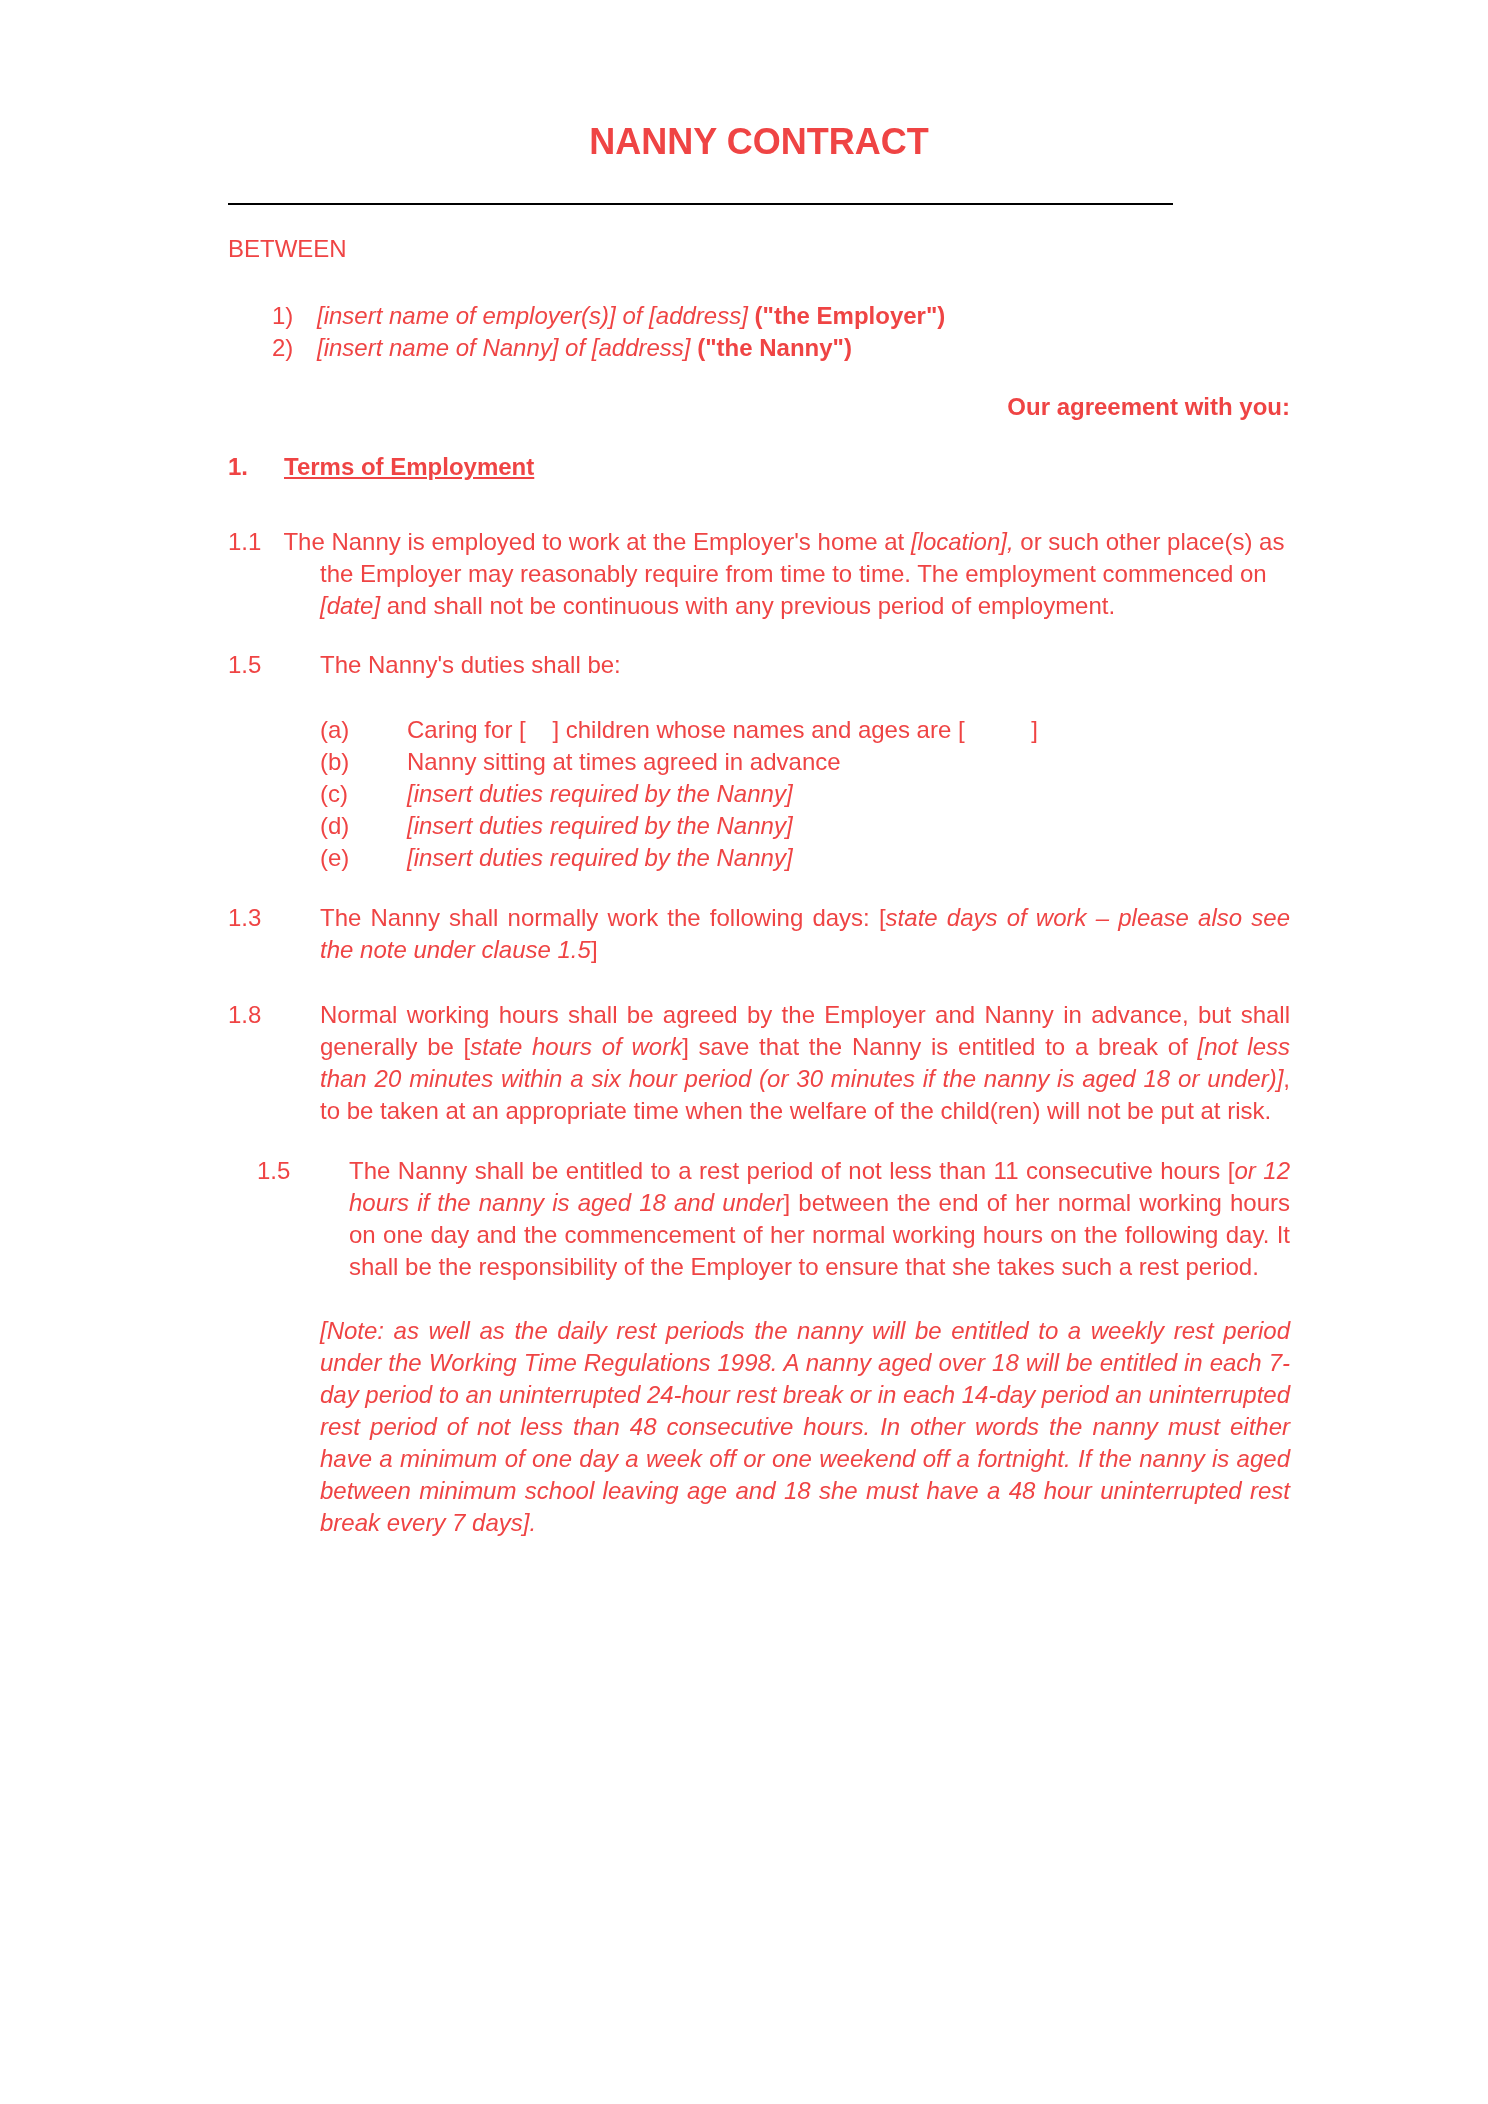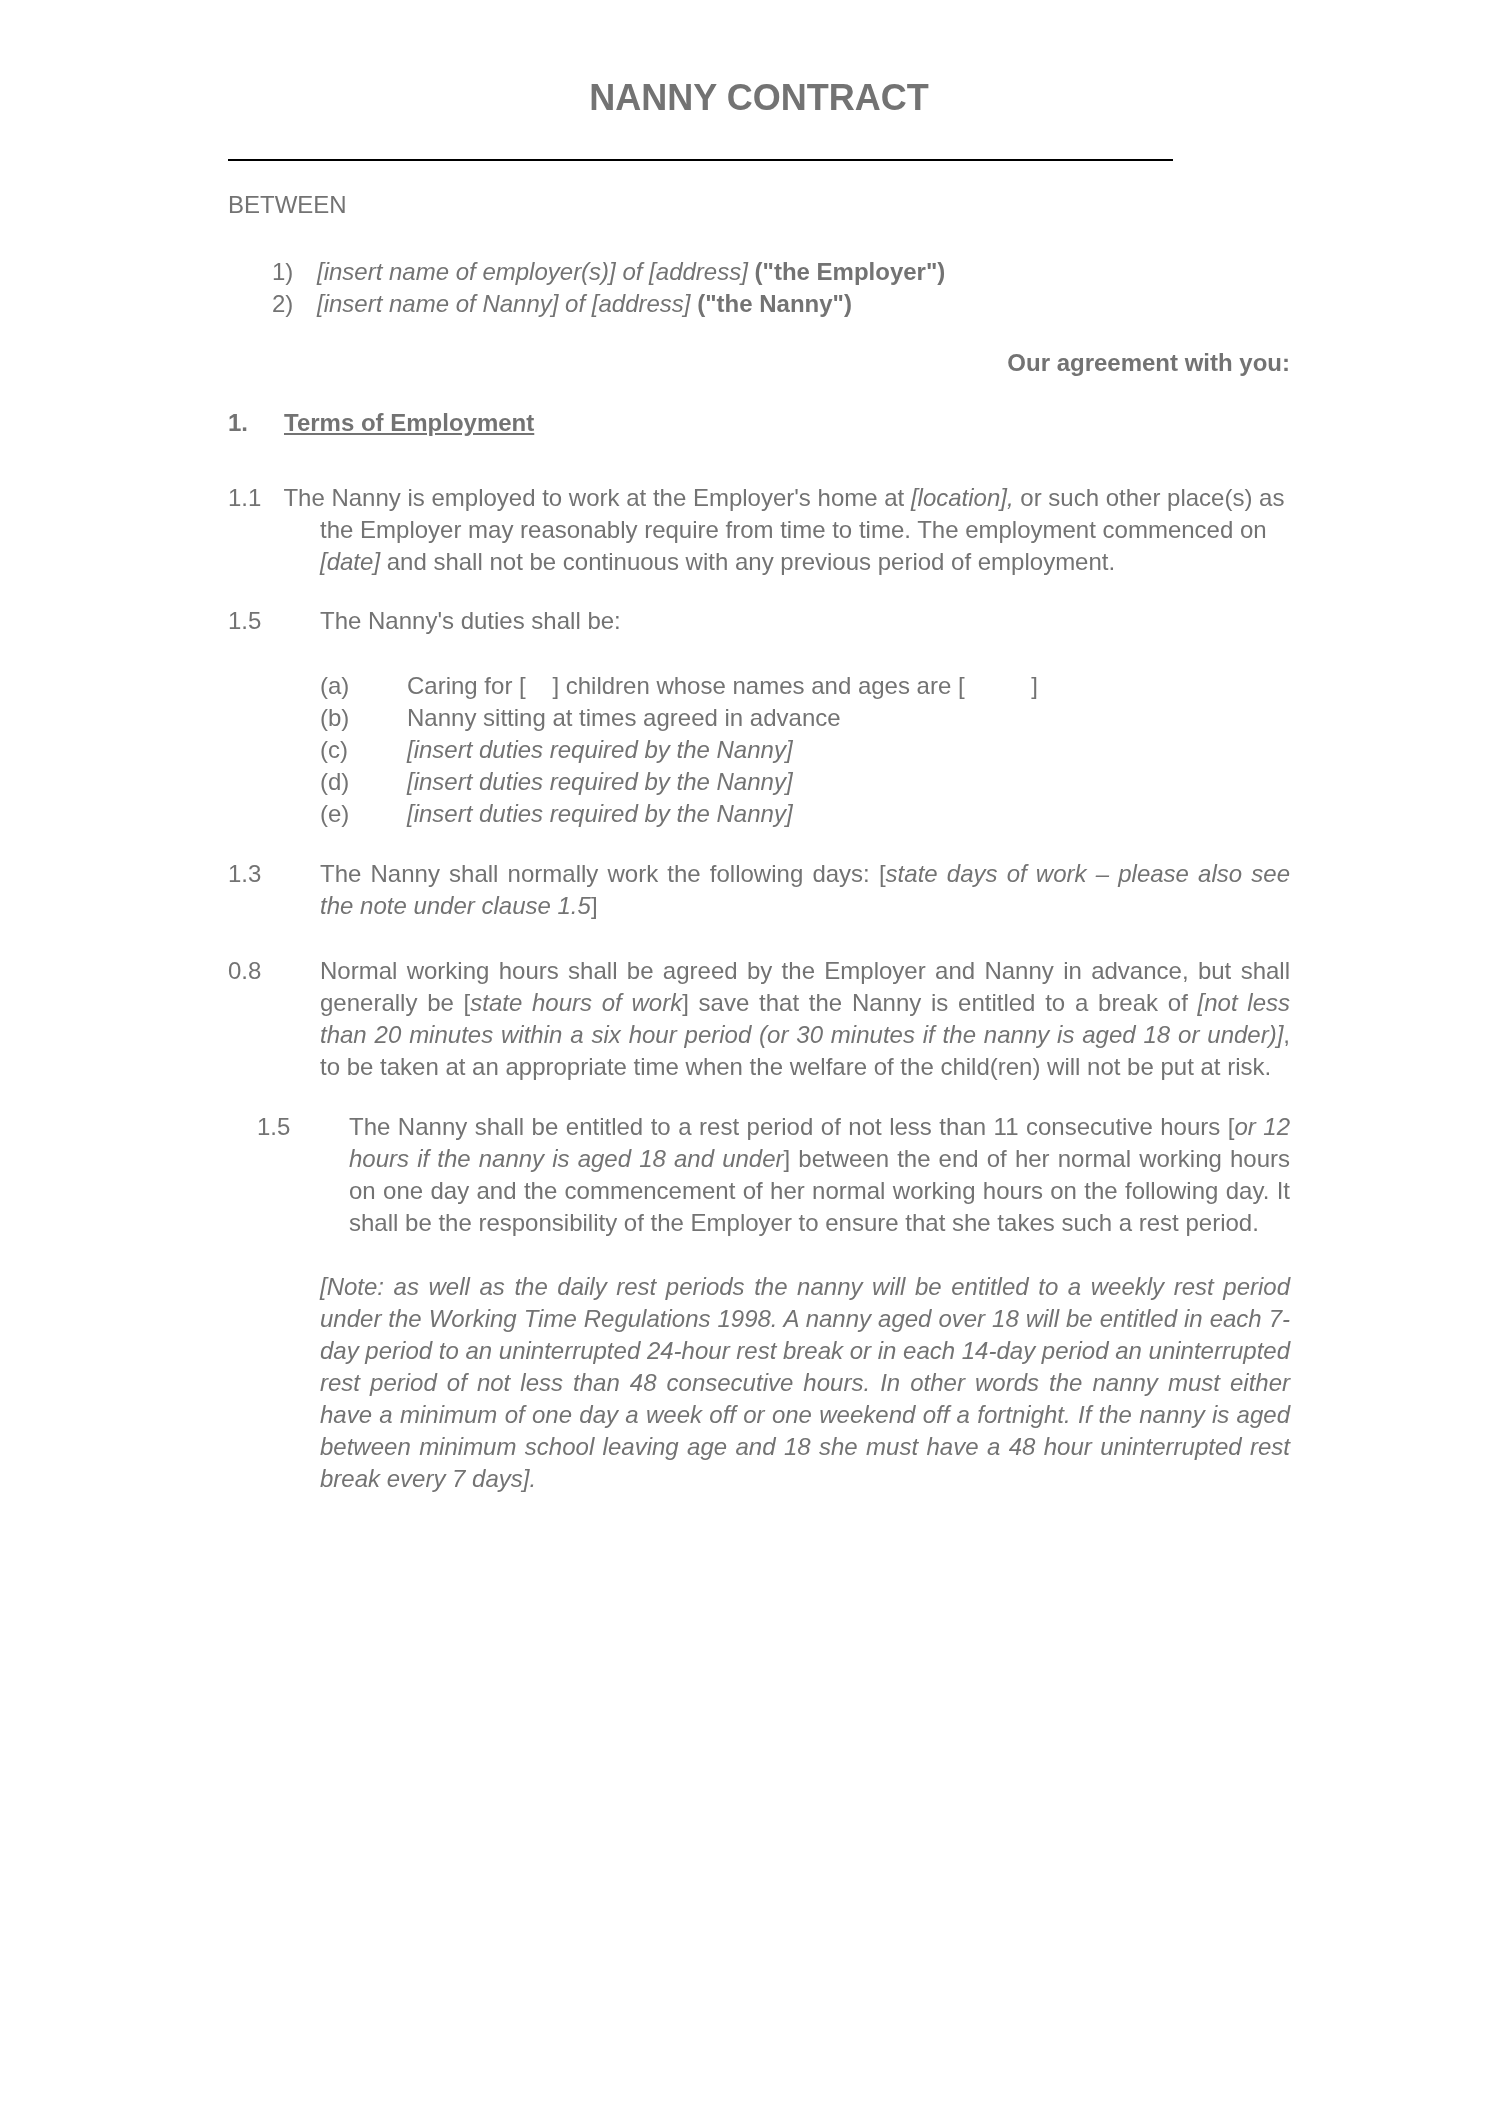--- a/index.html
+++ b/index.html
@@ -2,25 +2,25 @@
 <html><head>
 <meta charset="utf-8">
 <style>
   * { box-sizing: border-box; }
   html, body { margin: 0; padding: 0; background: #ffffff; }
   .page {
     position: relative;
     width: 1488px;
     height: 2104px;
     background: #ffffff;
-    color: #737373;
+    color: #ef4444;
     font-family: "Liberation Sans", "DejaVu Sans", sans-serif;
     font-size: 24px;
     line-height: 32px;
-    padding: 76px 198px 0 228px;
+    padding: 120px 198px 0 228px;
     overflow: hidden;
   }
   .page * { margin: 0; }
   .doc-title {
     text-align: center;
     font-weight: bold;
     font-size: 36px;
     line-height: 44px;
   }
   .divider {
@@ -125,21 +125,21 @@
       <span class="i">[insert duties required by the Nanny]</span>
     </div>
   </div>
 
   <div class="clause c13">
     <span>1.3</span>
     <span class="justify"><span>The Nanny shall normally work the following days: [</span><span class="i">state days of work – please also see the note under clause 1.5</span><span>]</span></span>
   </div>
 
   <div class="clause c14">
-    <span>0.8</span>
+    <span>1.8</span>
     <span class="justify"><span>Normal working hours shall be agreed by the Employer and Nanny in advance, but shall generally be [</span><span class="i">state hours of work</span><span>] save that the Nanny is entitled to a break of </span><span class="i">[not less than 20 minutes within a six hour period (or 30 minutes if the nanny is aged 18 or under)]</span><span>, to be taken at an appropriate time when the welfare of the child(ren) will not be put at risk.</span></span>
   </div>
 
   <div class="clause c15">
     <span>1.5</span>
     <span class="justify"><span>The Nanny shall be entitled to a rest period of not less than 11 consecutive hours [</span><span class="i">or 12 hours if the nanny is aged 18 and under</span><span>] between the end of her normal working hours on one day and the commencement of her normal working hours on the following day. It shall be the responsibility of the Employer to ensure that she takes such a rest period.</span></span>
   </div>
 
   <p class="note">[Note: as well as the daily rest periods the nanny will be entitled to a weekly rest period under the Working Time Regulations 1998. A nanny aged over 18 will be entitled in each 7-day period to an uninterrupted 24-hour rest break or in each 14-day period an uninterrupted rest period of not less than 48 consecutive hours. In other words the nanny must either have a minimum of one day a week off or one weekend off a fortnight. If the nanny is aged between minimum school leaving age and 18 she must have a 48 hour uninterrupted rest break every 7 days].</p>
 

